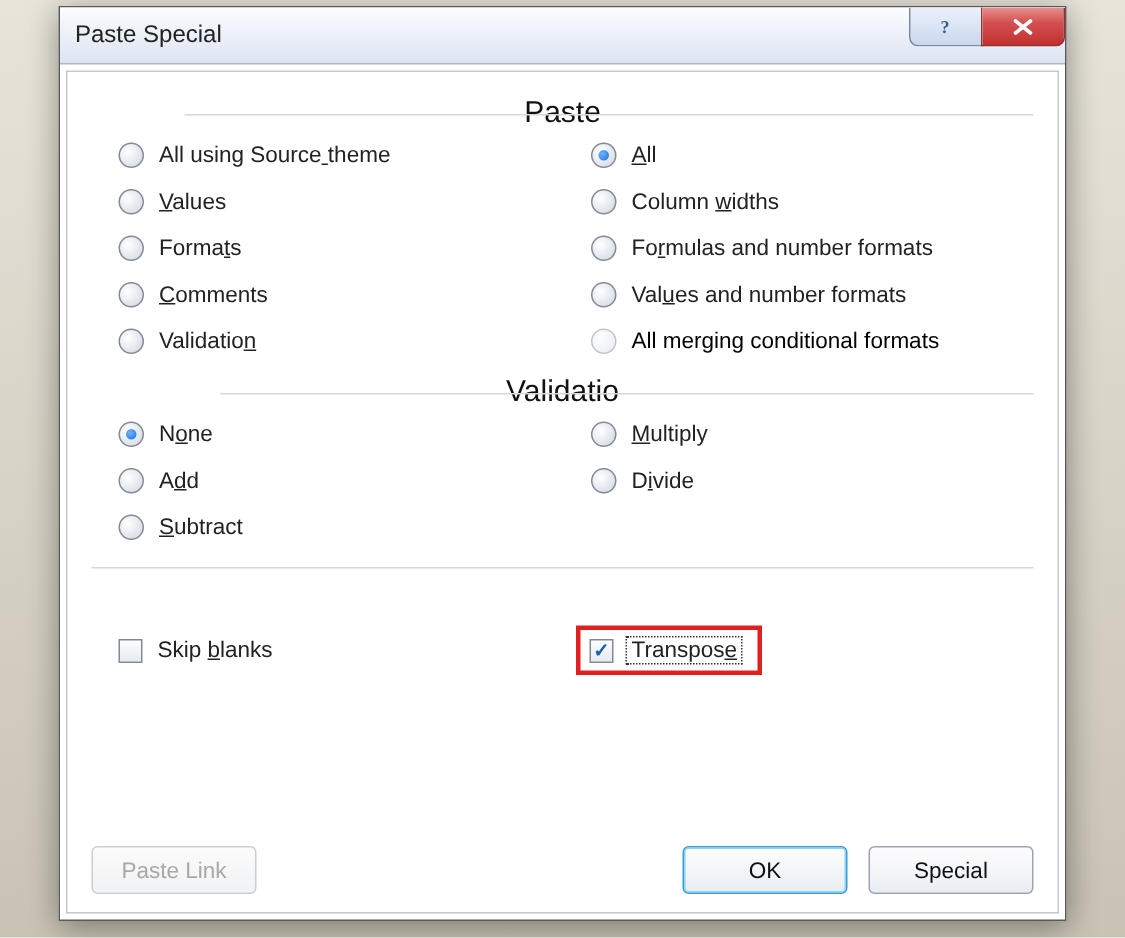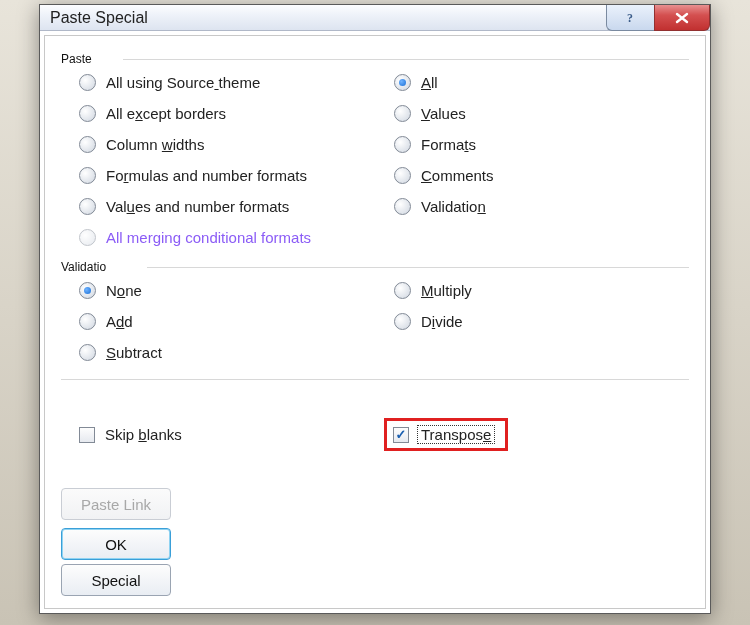--- a/index.html
+++ b/index.html
@@ -8,21 +8,21 @@
 
 .window {
   width: 672px; height: 610px;
   margin: 2px auto;
   border: 1px solid #5a5a5a;
   box-shadow: 0 4px 20px rgba(0,0,0,0.4);
   display: flex; flex-direction: column;
   background: #fff;
 }
 .titlebar {
-  height: 26px;
+  height: 38px;
   background: linear-gradient(to bottom, #fdfdff 0%, #eef2f9 40%, #dde4f0 100%);
   border-bottom: 1px solid #b0b8c8;
   display: flex; align-items: center;
   padding-left: 10px;
   position: relative;
 }
 .titlebar .title { color: #222; font-size: 16px; }
 .window-controls {
   position: absolute; right: 0; top: 0;
   display: flex; height: 26px;
@@ -51,43 +51,44 @@
 .client {
   flex: 1;
   border: 1px solid #c8c8c8;
   margin: 4px;
   padding: 12px 16px 12px 16px;
   background: #fff;
   position: relative;
   display: flex; flex-direction: column;
 }
 .group-label {
-  color: #111; font-size: 12px; margin-top: 4px; margin-bottom: 8px;
+  color: #111; font-size: 20px; margin-top: 4px; margin-bottom: 8px;
   position: relative;
+  text-align: center;
 }
 .group-label::after {
   content: ""; position: absolute; left: 62px; right: 0; top: 50%;
   height: 1px; background: #d8d8d8;
 }
 .group-label.op::after { left: 86px; }
 .row-sep { height: 1px; background: #d8d8d8; margin: 8px 0 10px; }
 
 .radio-grid {
   display: grid;
   grid-template-columns: 1fr 1fr;
   column-gap: 20px;
   row-gap: 14px;
   padding-left: 18px;
   margin-bottom: 10px;
 }
 .radio-item, .check-item {
   display: flex; align-items: center; gap: 10px;
   color: #222;
 }
-.radio-item.disabled { color: #8b5cf6; }
+.radio-item.disabled { color: #000000; }
 .radio-outer {
   width: 17px; height: 17px; border-radius: 50%;
   background: radial-gradient(circle at 35% 35%, #fff, #cfd6e0);
   border: 1px solid #828a96;
   display: flex; align-items: center; justify-content: center;
 }
 .radio-inner {
   width: 7px; height: 7px; border-radius: 50%;
   background: radial-gradient(circle at 35% 35%, #6fb3ff, #1a6fd6);
 }
@@ -105,22 +106,22 @@
   padding-left: 18px; margin: 28px 0 14px;
 }
 .transpose-box {
   display: inline-flex; align-items: center; gap: 8px;
   border: 3px solid #e02020;
   padding: 4px 10px 4px 6px;
 }
 .transpose-box .lbl { border: 1px dotted #333; padding: 0 3px; }
 
 .btn-row {
-  display: flex; align-items: flex-start; gap: 4px;
-  margin-top: auto; padding-top: 6px; flex-direction: column;
+  display: flex; align-items: flex-start; gap: 14px;
+  margin-top: auto; padding-top: 6px;
 }
 .btn {
   height: 32px; min-width: 110px;
   border: 1px solid #9aa4b2;
   background: linear-gradient(#fdfdfd,#e9edf3);
   border-radius: 4px;
   display: flex; align-items: center; justify-content: center;
   font-size: 15px; color: #111;
 }
 .btn.disabled { color: #a8a8a8; border-color: #c9cdd4; background: linear-gradient(#fbfbfb,#f1f2f4); }
@@ -154,24 +155,20 @@
     <div class="radio-grid" id="paste-grid">
         <div class="radio-item">
           <span class="radio-outer"></span>
           <span>All using Source<span class="u"> </span>theme</span>
         </div>
         <div class="radio-item">
           <span class="radio-outer">
             <span class="radio-inner"></span>
           </span>
           <span><span class="u">A</span>ll</span>
-        </div>
-        <div class="radio-item">
-          <span class="radio-outer"></span>
-          <span>All e<span class="u">x</span>cept borders</span>
         </div>
         <div class="radio-item">
           <span class="radio-outer"></span>
           <span><span class="u">V</span>alues</span>
         </div>
         <div class="radio-item">
           <span class="radio-outer"></span>
           <span>Column <span class="u">w</span>idths</span>
         </div>
         <div class="radio-item">

